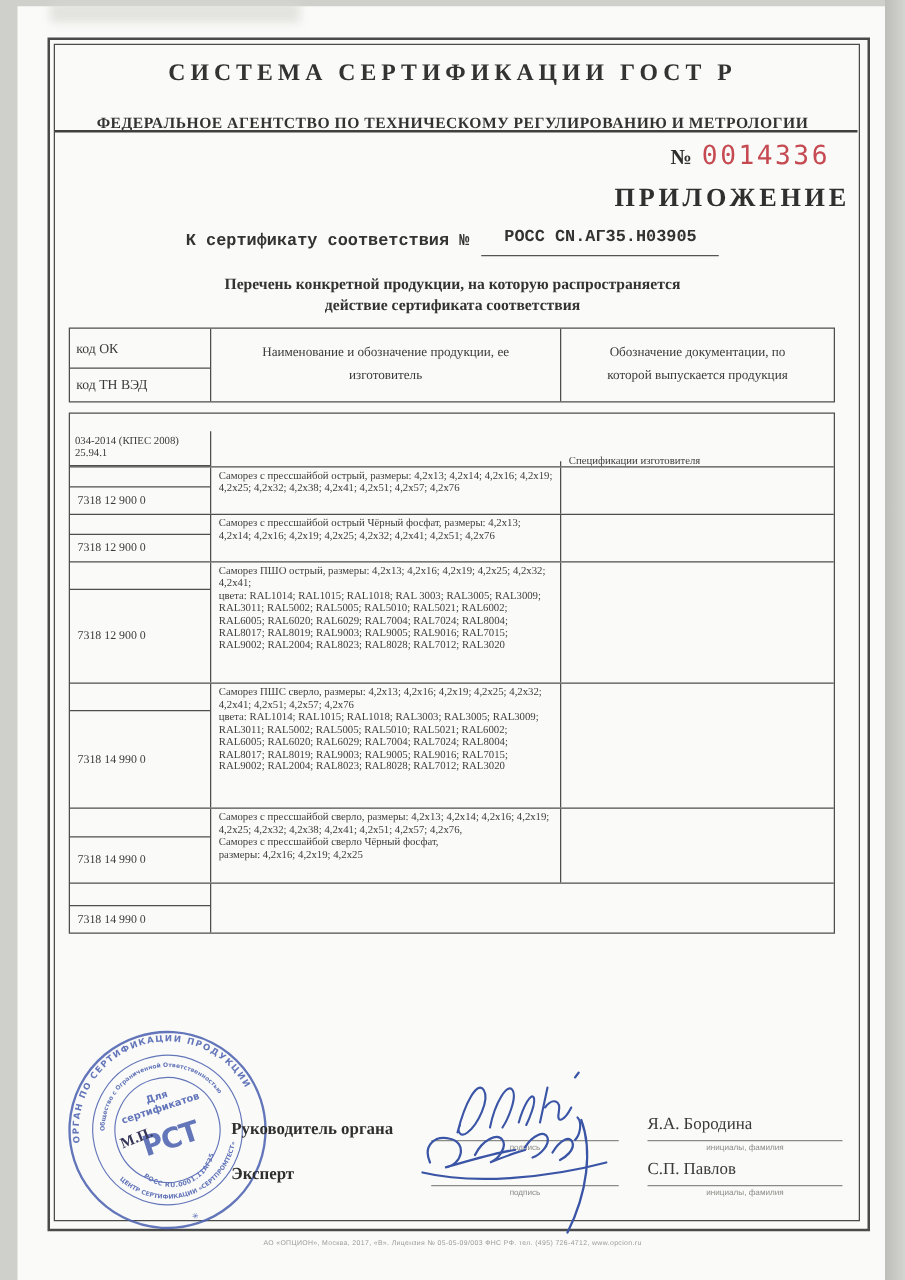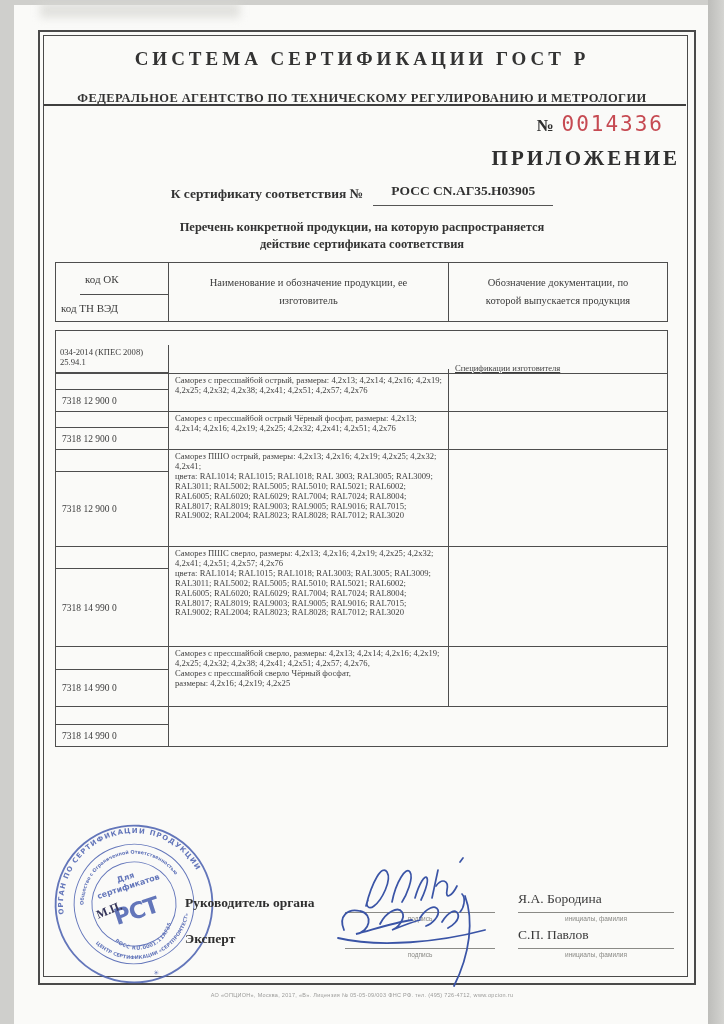--- a/index.html
+++ b/index.html
@@ -19,41 +19,41 @@
   .agency{position:absolute;left:44px;top:80px;width:636px;text-align:center;
           font-size:12.5px;font-weight:bold;letter-spacing:.4px;color:#333;margin-top:11px;}
   .head-rule{position:absolute;left:44px;top:104px;width:642px;height:2px;background:#3f3f3f;}
 
   .blank-no{position:absolute;top:112px;right:60px;display:flex;align-items:baseline;gap:8px;}
   .blank-no .nsign{font-size:17px;font-weight:bold;color:#2f2f2f;}
   .blank-no .digits{font-family:"DejaVu Sans Mono",monospace;font-size:21px;letter-spacing:2px;color:#c64a52;}
 
   .appendix{position:absolute;left:44px;top:146px;width:636px;text-align:right;
             font-size:21px;font-weight:bold;letter-spacing:3px;color:#2f2f2f;}
-  .cert-line{position:absolute;left:44px;top:186px;width:636px;text-align:center;font-size:13.5px;font-weight:bold;color:#333;}
+  .cert-line{position:absolute;left:44px;top:186px;width:636px;text-align:center;font-size:13.5px;font-weight:bold;color:#333;font-family:Liberation Mono, monospace;}
   .cert-no{display:inline-block;border-bottom:1px solid #555;padding:0 18px 3px;margin-left:10px;}
   .cert-no span{position:relative;top:-3px;font-weight:bold;}
   .subtitle{position:absolute;left:44px;top:219px;width:636px;text-align:center;
             font-size:12.5px;font-weight:bold;line-height:17px;color:#333;}
 
   
   .thead{position:absolute;left:55px;top:262px;width:613px;height:60px;border:1px solid #4e4e4e;display:flex;box-sizing:border-box;}
   .tbody{position:absolute;left:55px;top:330px;width:613px;border:1px solid #4e4e4e;box-sizing:border-box;}
   .colA{width:113px;border-right:1px solid #4e4e4e;box-sizing:border-box;display:flex;flex-direction:column;}
   .colB{width:280px;border-right:1px solid #4e4e4e;box-sizing:border-box;}
   .colC{flex:1;}
-  .thead .ha{height:32px;border-bottom:1px solid #4e4e4e;display:flex;align-items:center;padding-left:5px;font-size:11px;box-sizing:border-box;margin-left:24px;}
+  .thead .ha{height:32px;border-bottom:1px solid #4e4e4e;display:flex;align-items:center;padding-left:5px;font-size:11px;box-sizing:border-box;}
   .thead .hb{flex:1;display:flex;align-items:center;padding-left:5px;font-size:11px;}
   .thead .hc{display:flex;align-items:center;justify-content:center;text-align:center;font-size:10.5px;line-height:18px;padding:0 20px;height:100%;box-sizing:border-box;}
   .trow{display:flex;border-top:1px solid #4e4e4e;box-sizing:border-box;}
   .trow:first-child{border-top:none;align-items:flex-end;}
   .c1a{border-bottom:1px solid #4e4e4e;box-sizing:border-box;font-size:8.6px;line-height:10px;padding:2px 4px;}
   .c1b{flex:1;display:flex;align-items:center;font-size:9.5px;padding-left:6px;}
   .pname{display:block;white-space:pre-line;font-size:8.6px;line-height:9.9px;padding:2px 6px;color:#3f3f3f;}
-  .docref{display:flex;align-items:center;font-size:8.6px;padding:0 6px;color:#3f3f3f;text-decoration:underline;}
+  .docref{display:flex;align-items:center;font-size:8.6px;padding:0 6px;color:#3f3f3f;}
 
   
   .stamp{position:absolute;left:50px;top:820px;width:168px;height:168px;opacity:.88;}
   .mp-mark{position:absolute;left:96px;top:903px;font-size:12px;font-weight:bold;color:#35355a;transform:rotate(-22deg);}
   .sig-label{position:absolute;font-size:13.5px;font-weight:bold;color:#2f2f2f;}
   .lbl-head{left:185px;top:895px;}
   .lbl-expert{left:185px;top:931px;}
   .sline{position:absolute;border-bottom:1px solid #8a8a86;}
   .sline-sig1{left:345px;top:892px;width:150px;height:20px;}
   .sline-sig2{left:345px;top:928px;width:150px;height:20px;}

